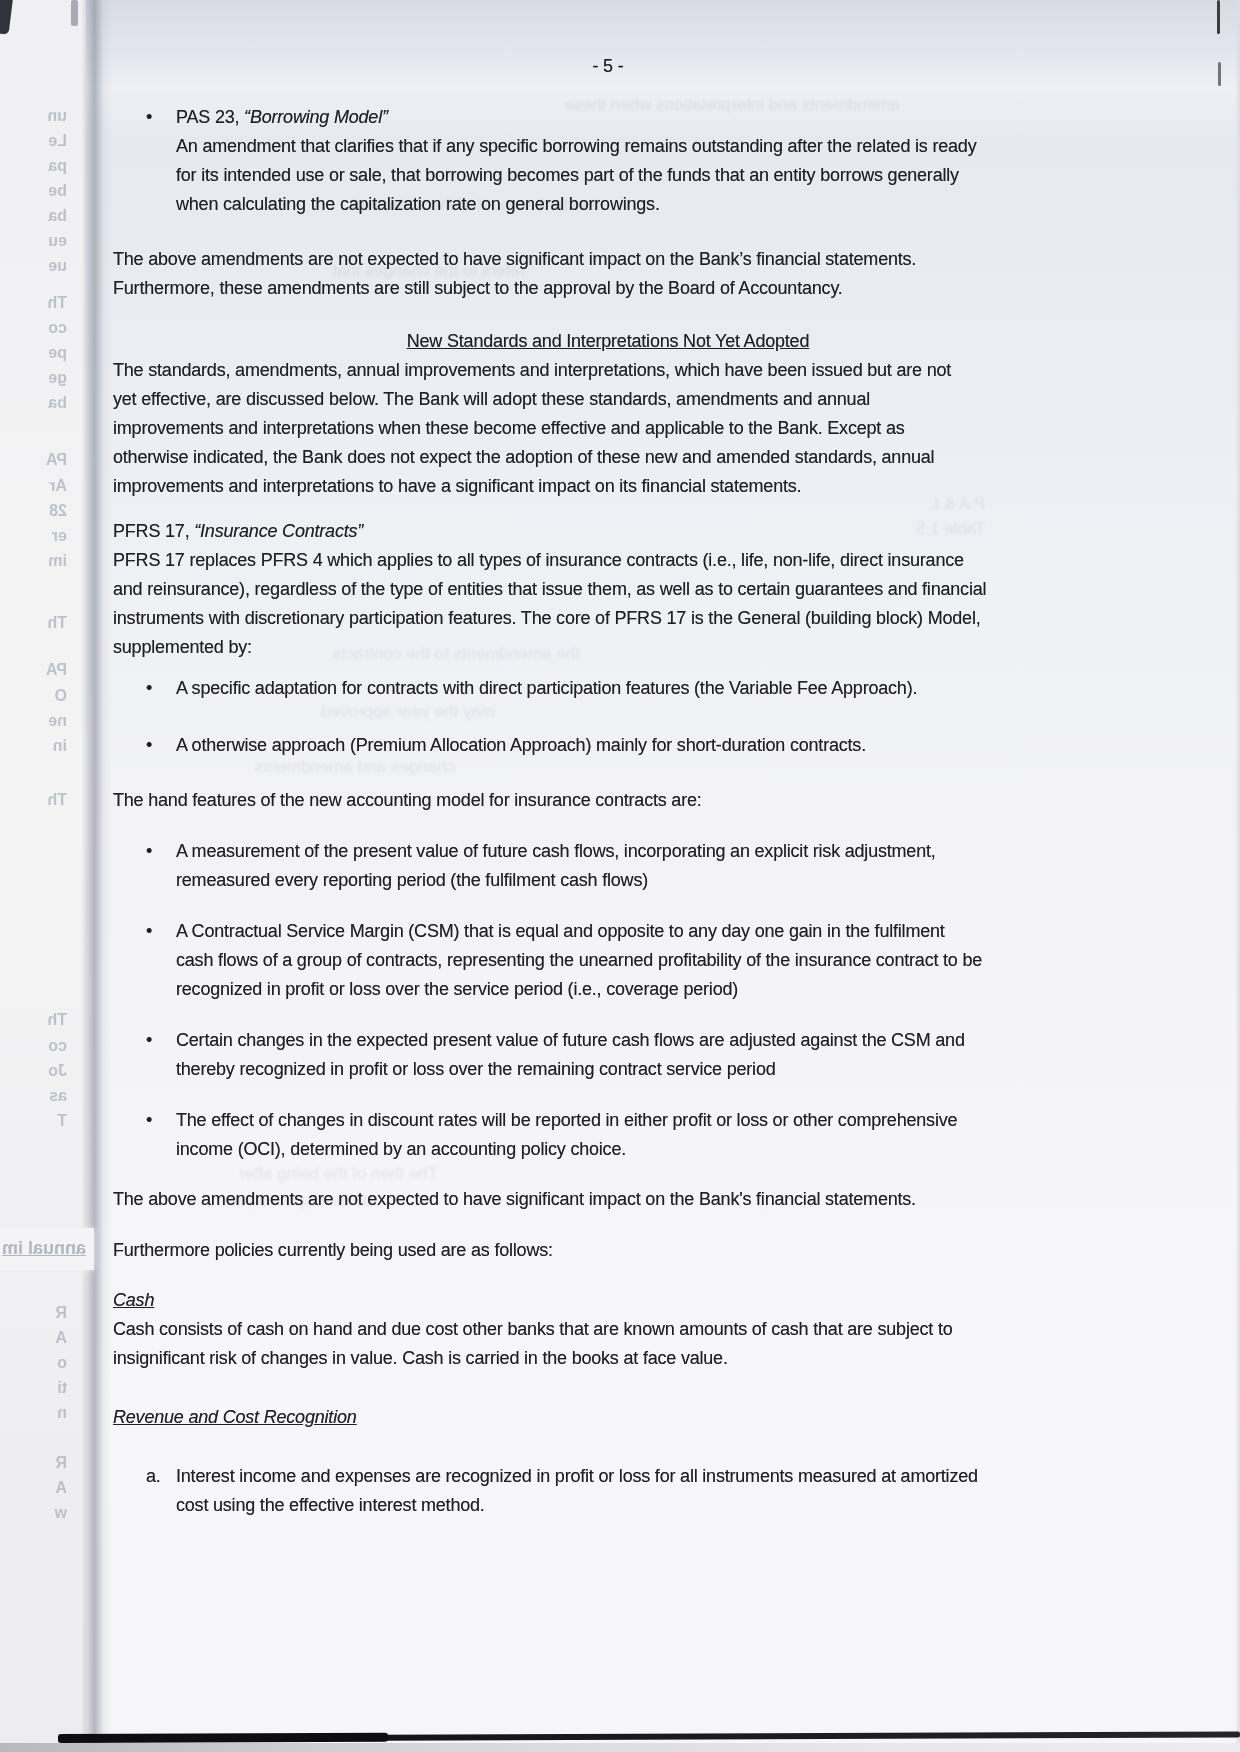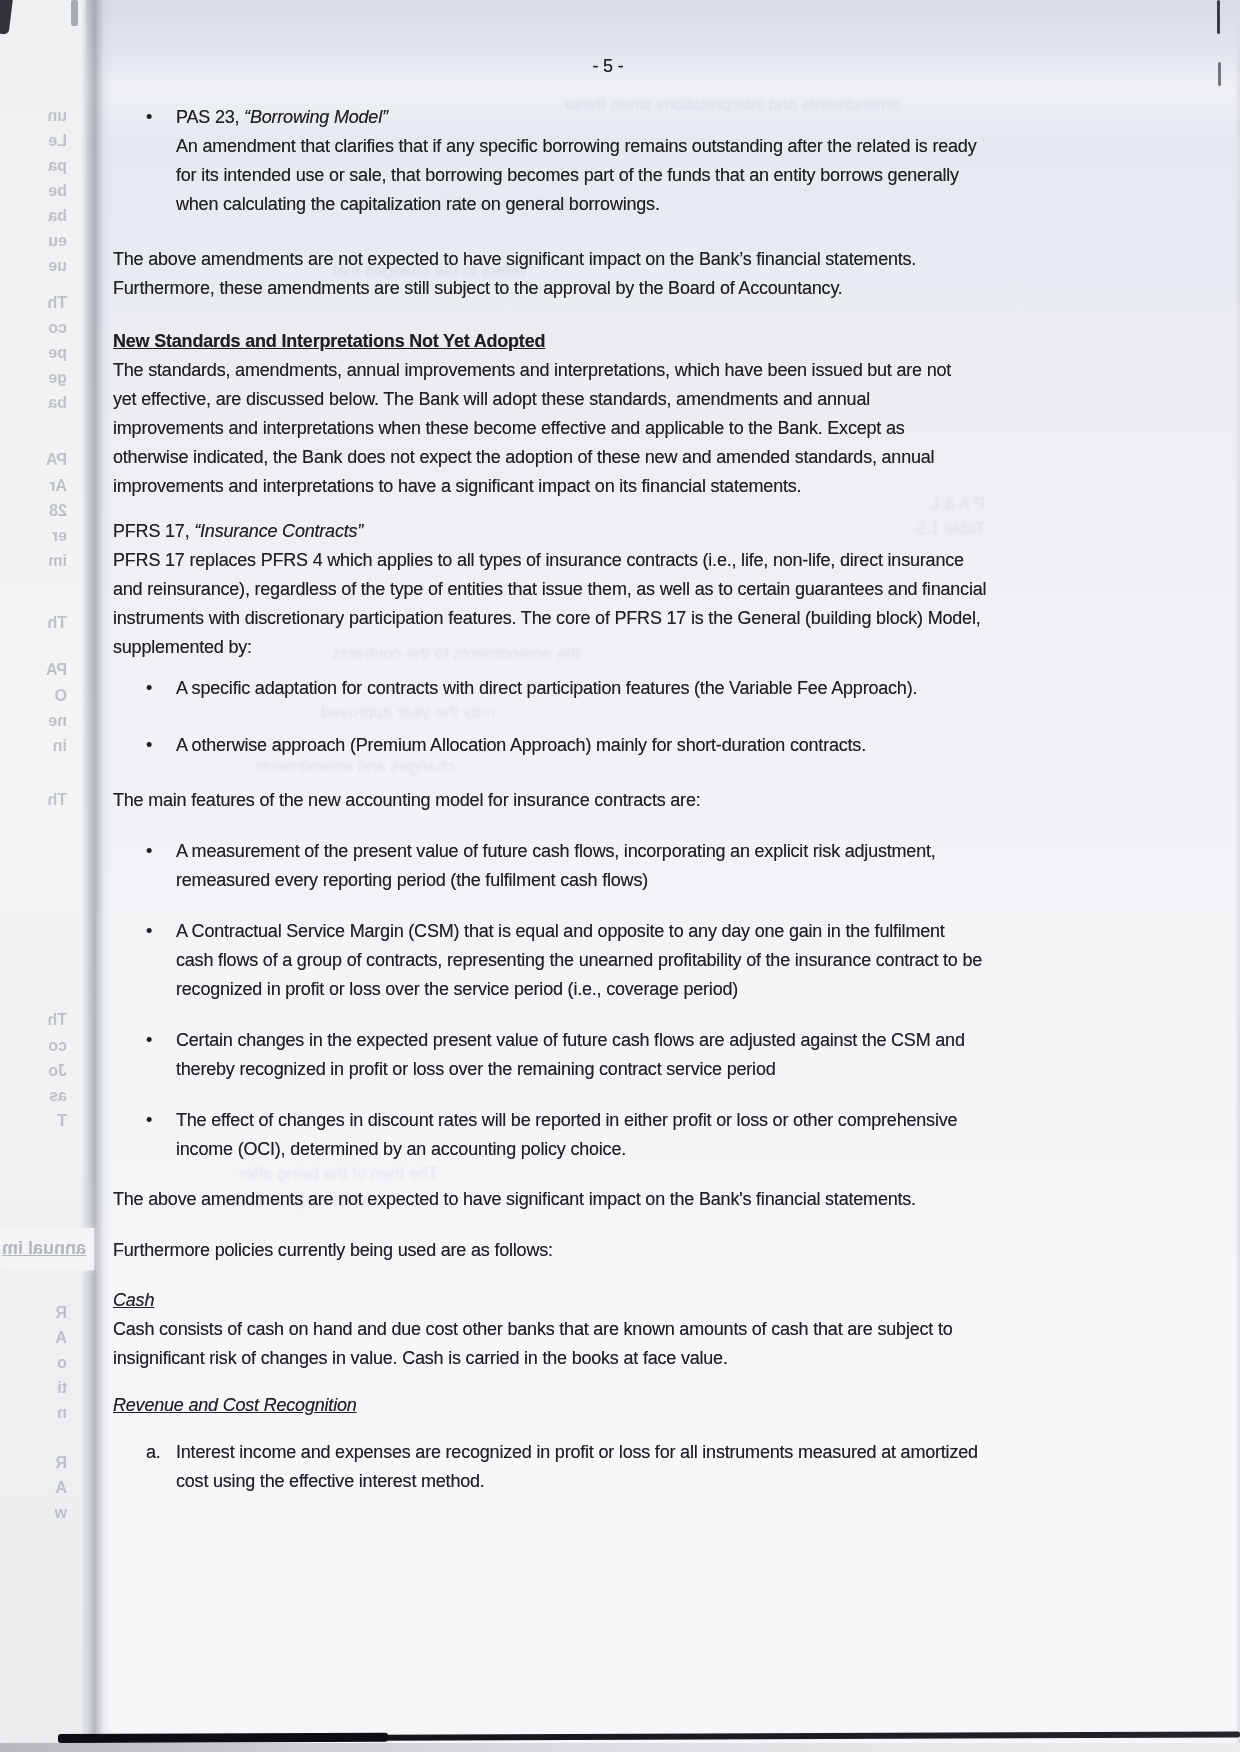--- a/index.html
+++ b/index.html
@@ -34,28 +34,28 @@
     background:linear-gradient(90deg,#b7b9be,#d6d7da 35%,#e7e7ea 70%,#ececee);
   }
   .content{
     position:absolute;left:113px;top:52px;width:990px;
     font-size:18px;line-height:29px;letter-spacing:-0.2px;color:#1f1f24;
     text-shadow:0 0 0.6px rgba(25,25,35,0.55);
   }
   .pageno{text-align:center;}
   .prewrap{white-space:pre-line;}
   .para{margin:0;}
-  .h-bold{font-weight:bold;text-decoration:underline;}
+  .h-bold{font-weight:normal;text-decoration:underline;text-align:center;}
   .h-ital{font-style:italic;text-decoration:underline;}
   .ital{font-style:italic;}
   .bullet-row{display:flex;}
   .dot{flex:0 0 63px;box-sizing:border-box;padding-left:33px;}
   .btext{flex:1 1 auto;min-width:0;}
   .mt2{margin-top:16px;}.mt12{margin-top:12px;}.mt16{margin-top:16px;}
-  .mt18{margin-top:18px;}.mt21{margin-top:21px;}.mt22{margin-top:22px;}
+  .mt18{margin-top:30px;}.mt21{margin-top:21px;}.mt22{margin-top:22px;}
   .mt24{margin-top:24px;}.mt26{margin-top:26px;}.mt28{margin-top:28px;}
   .artifact-layer{position:absolute;inset:0;pointer-events:none;}
   .edge-frag{
     position:absolute;left:5px;width:62px;
     transform:scaleX(-1);
     font-weight:bold;font-size:16px;line-height:1;
     color:#939aa8;opacity:0.55;filter:blur(0.5px);
   }
   .bleed-line{
     position:absolute;overflow:hidden;white-space:nowrap;
@@ -175,21 +175,21 @@
 
     <div class="bullet-row mt12">
       <span class="dot">•</span>
       <div class="btext prewrap">A specific adaptation for contracts with direct participation features (the Variable Fee Approach).</div>
     </div>
     <div class="bullet-row mt28">
       <span class="dot">•</span>
       <div class="btext prewrap">A otherwise approach (Premium Allocation Approach) mainly for short-duration contracts.</div>
     </div>
 
-    <div class="para mt26">The main features of the new accounting model for insurance contracts are:</div>
+    <div class="para mt26">The hand features of the new accounting model for insurance contracts are:</div>
 
     <div class="bullet-row mt22">
       <span class="dot">•</span>
       <div class="btext prewrap">A measurement of the present value of future cash flows, incorporating an explicit risk adjustment,
 remeasured every reporting period (the fulfilment cash flows)</div>
     </div>
     <div class="bullet-row mt22">
       <span class="dot">•</span>
       <div class="btext prewrap">A Contractual Service Margin (CSM) that is equal and opposite to any day one gain in the fulfilment
 cash flows of a group of contracts, representing the unearned profitability of the insurance contract to be

